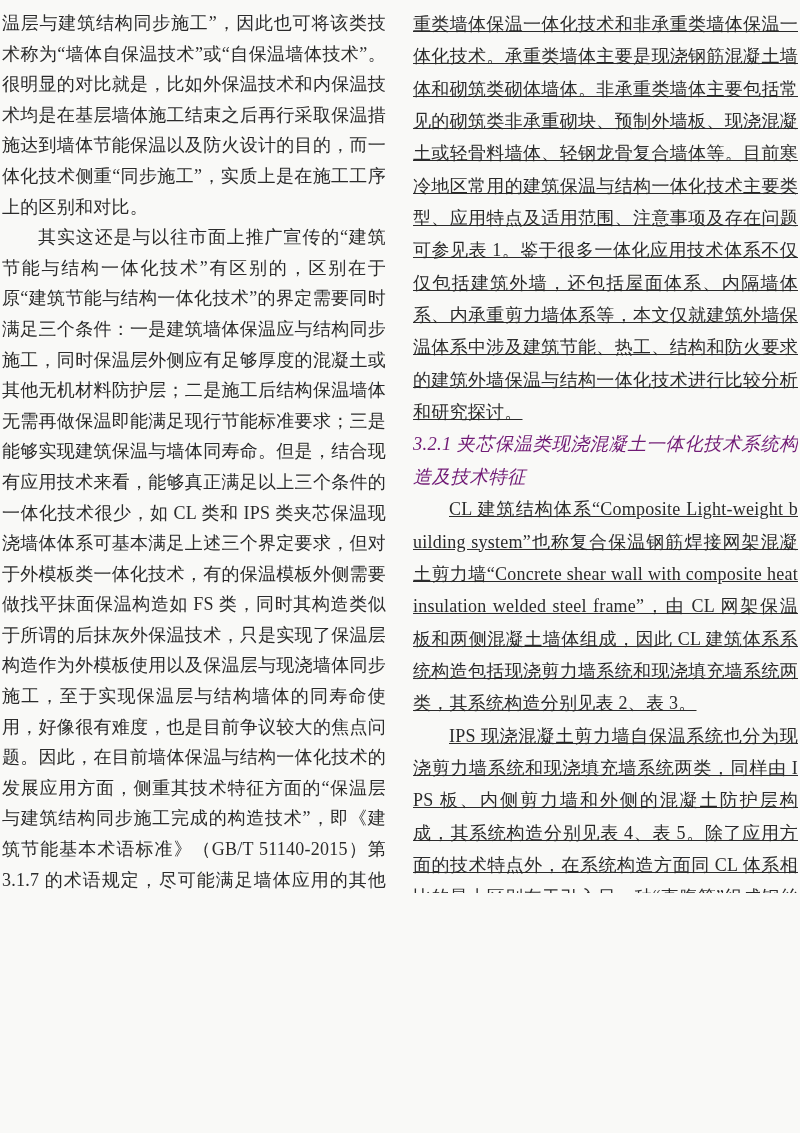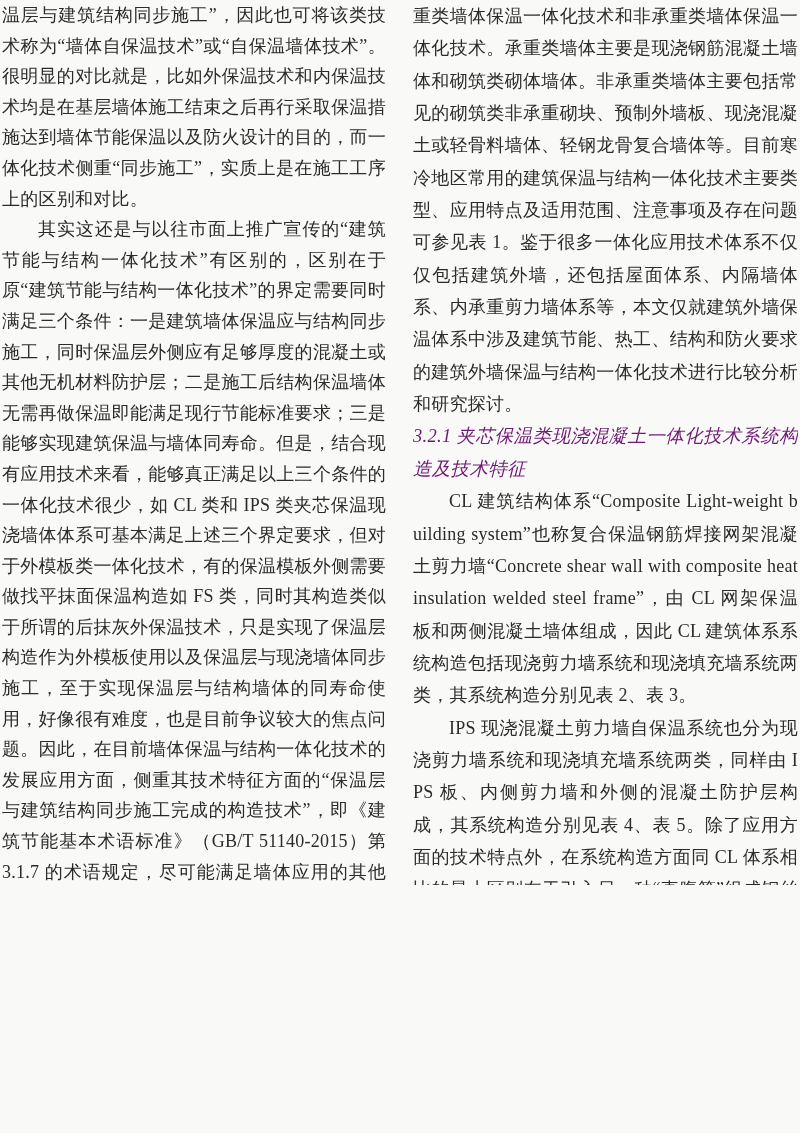--- a/index.html
+++ b/index.html
@@ -15,42 +15,42 @@
     font-family: "Liberation Serif", "DejaVu Serif", serif;
   }
   .page {
     position: absolute;
     top: 0; left: 0;
     width: 800px;
     height: 1133px;
   }
   .column {
     position: absolute;
-    top: 0;
+    top: 8px;
     height: 885px;
     overflow: hidden;
     color: #2b2b2b;
   }
   #col-left {
     left: 2px;
     width: 384px;
   }
   #col-right {
     left: 413px;
     width: 385px;
   }
   .para {
     margin: 0;
     text-align: justify;
     font-size: 18px;
     letter-spacing: 0.25px;
     word-break: break-all;
   }
   #col-left .para { line-height: 30.6px; }
-  #col-right .para { line-height: 32.35px; }
+  #col-right .para { line-height: 32.35px; text-decoration: underline; }
   .indent { text-indent: 2em; }
   .heading-bold {
     margin: 0;
     font-family: "Liberation Sans", "DejaVu Sans", sans-serif;
     font-weight: bold;
     font-size: 19px;
     line-height: 30.6px;
     letter-spacing: 0.4px;
     text-align: justify;
     word-break: break-all;

